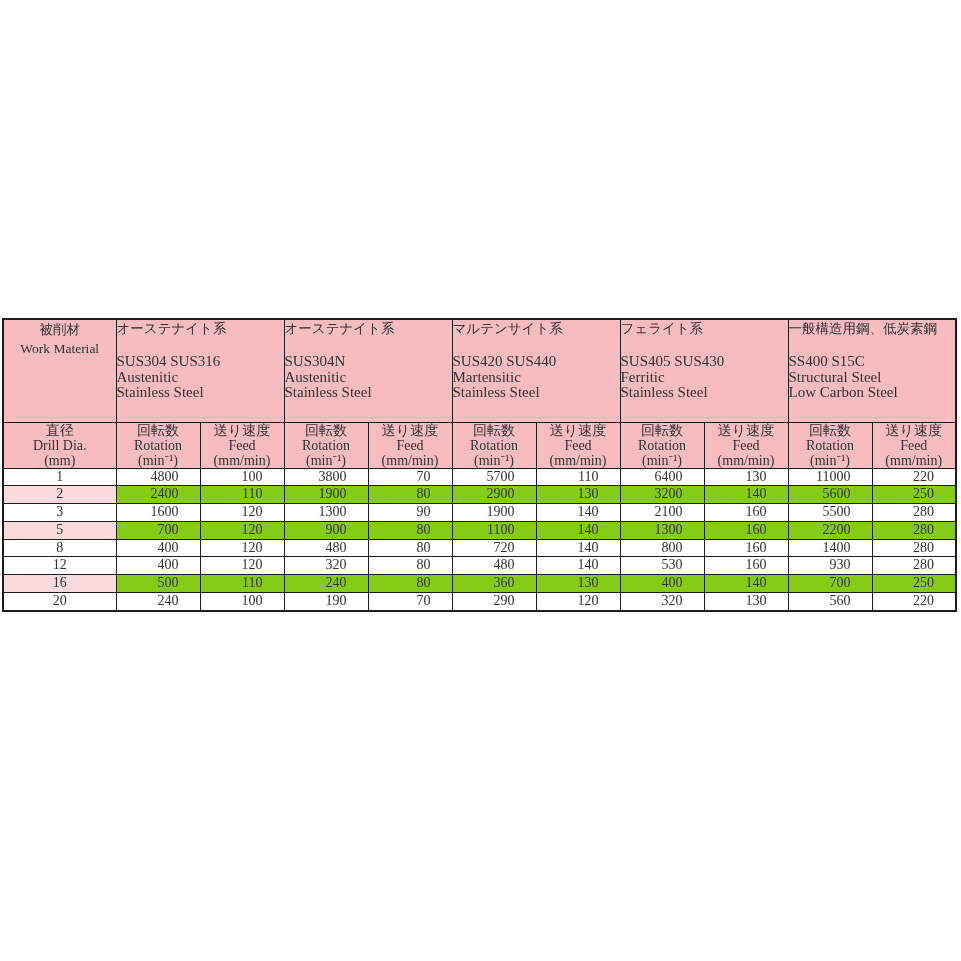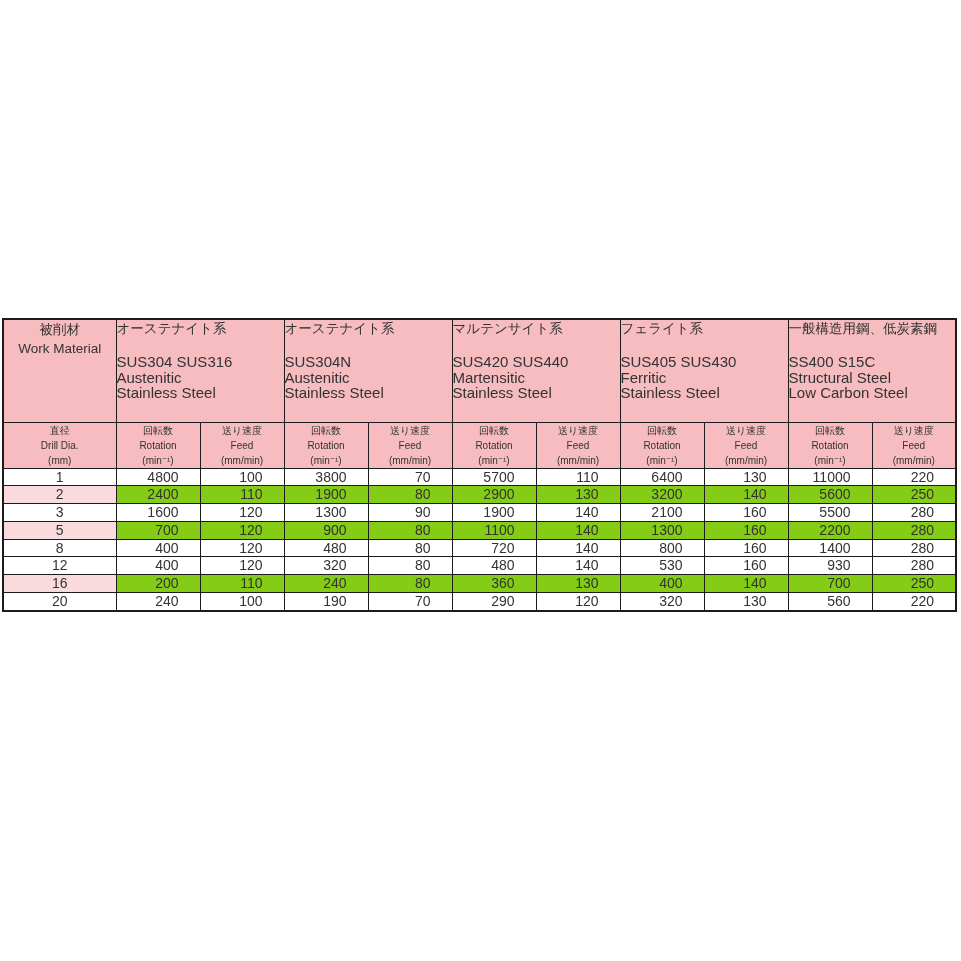--- a/index.html
+++ b/index.html
@@ -5,21 +5,21 @@
   * { box-sizing: border-box; }
   html, body {
     margin: 0; padding: 0;
     width: 961px; height: 961px;
     background: #ffffff;
     font-family: "Liberation Sans", "DejaVu Sans", sans-serif;
     color: #333333;
   }
   .table-wrap {
     position: absolute;
-    left: 2px; top: 318px;
+    left: 2px; top: 318px; font-family: Liberation Serif, serif;
   }
   table.spec {
     border-collapse: collapse;
     table-layout: fixed;
     width: 955px;
     border: 2px solid #1c1c1c;
   }
   table.spec th, table.spec td {
     border: 1px solid #1c1c1c;
     padding: 0;
@@ -51,21 +51,21 @@
     line-height: 15.5px;
     white-space: nowrap;
   }
   
   tr.sub-row th {
     background: #f6bcbf;
     height: 38px;
     text-align: center;
     vertical-align: middle;
     font-weight: normal;
-    font-size: 10px;
+    font-size: 14px;
     line-height: 15px;
   }
   
   tbody td {
     height: 16.8px;
     font-size: 14px;
     line-height: 16.8px;
     background: #ffffff;
     overflow: hidden;
   }
@@ -261,21 +261,21 @@
           <td class="val">80</td>
           <td class="val">480</td>
           <td class="val">140</td>
           <td class="val">530</td>
           <td class="val">160</td>
           <td class="val">930</td>
           <td class="val">280</td>
         </tr>
         <tr class="shaded">
           <td class="dia">16</td>
-          <td class="val">200</td>
+          <td class="val">500</td>
           <td class="val">110</td>
           <td class="val">240</td>
           <td class="val">80</td>
           <td class="val">360</td>
           <td class="val">130</td>
           <td class="val">400</td>
           <td class="val">140</td>
           <td class="val">700</td>
           <td class="val">250</td>
         </tr>

